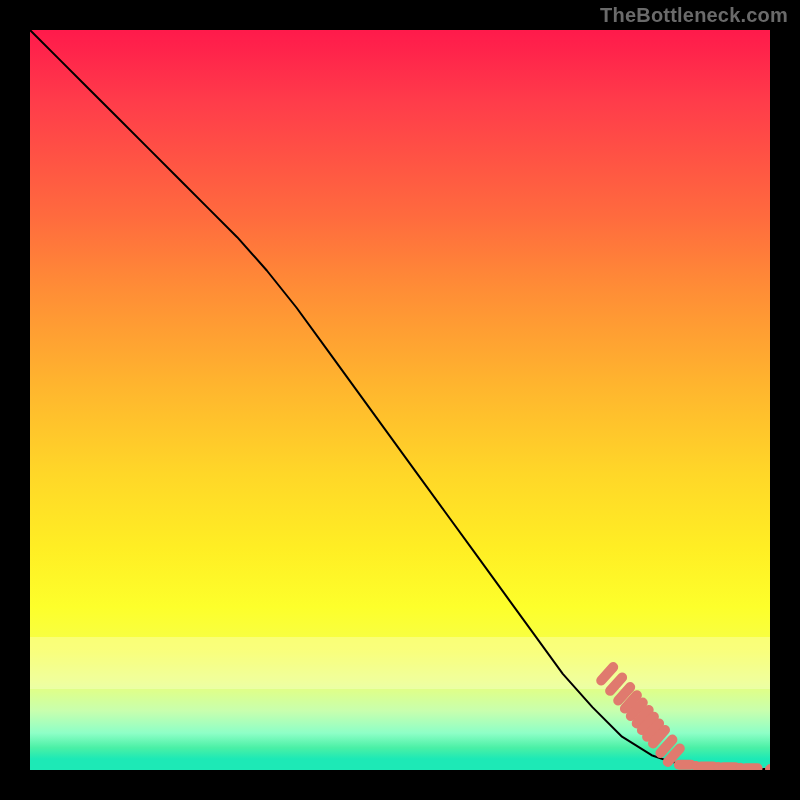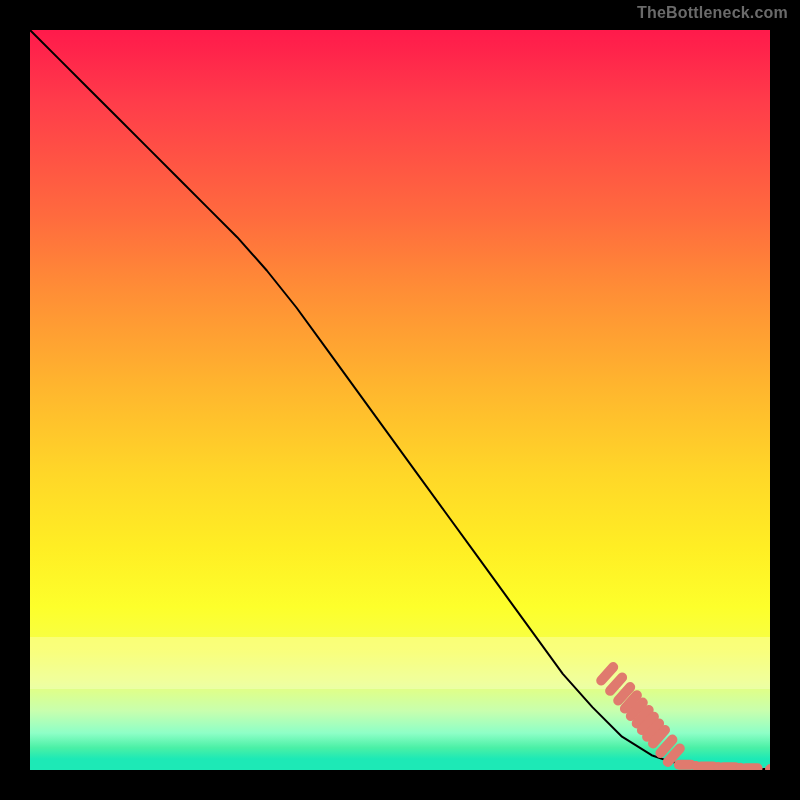--- a/index.html
+++ b/index.html
@@ -15,21 +15,21 @@
     position: relative;
     width: 800px;
     height: 800px;
     background: #000;
   }
   .watermark {
     position: absolute;
     top: 4px;
     right: 12px;
     color: #6a6a6a;
-    font-size: 16px;
+    font-size: 20px;
     font-weight: 600;
     letter-spacing: 0.2px;
     z-index: 50;
   }
   .plot-area {
     position: absolute;
     left: 30px;
     top: 30px;
     width: 740px;
     height: 740px;

